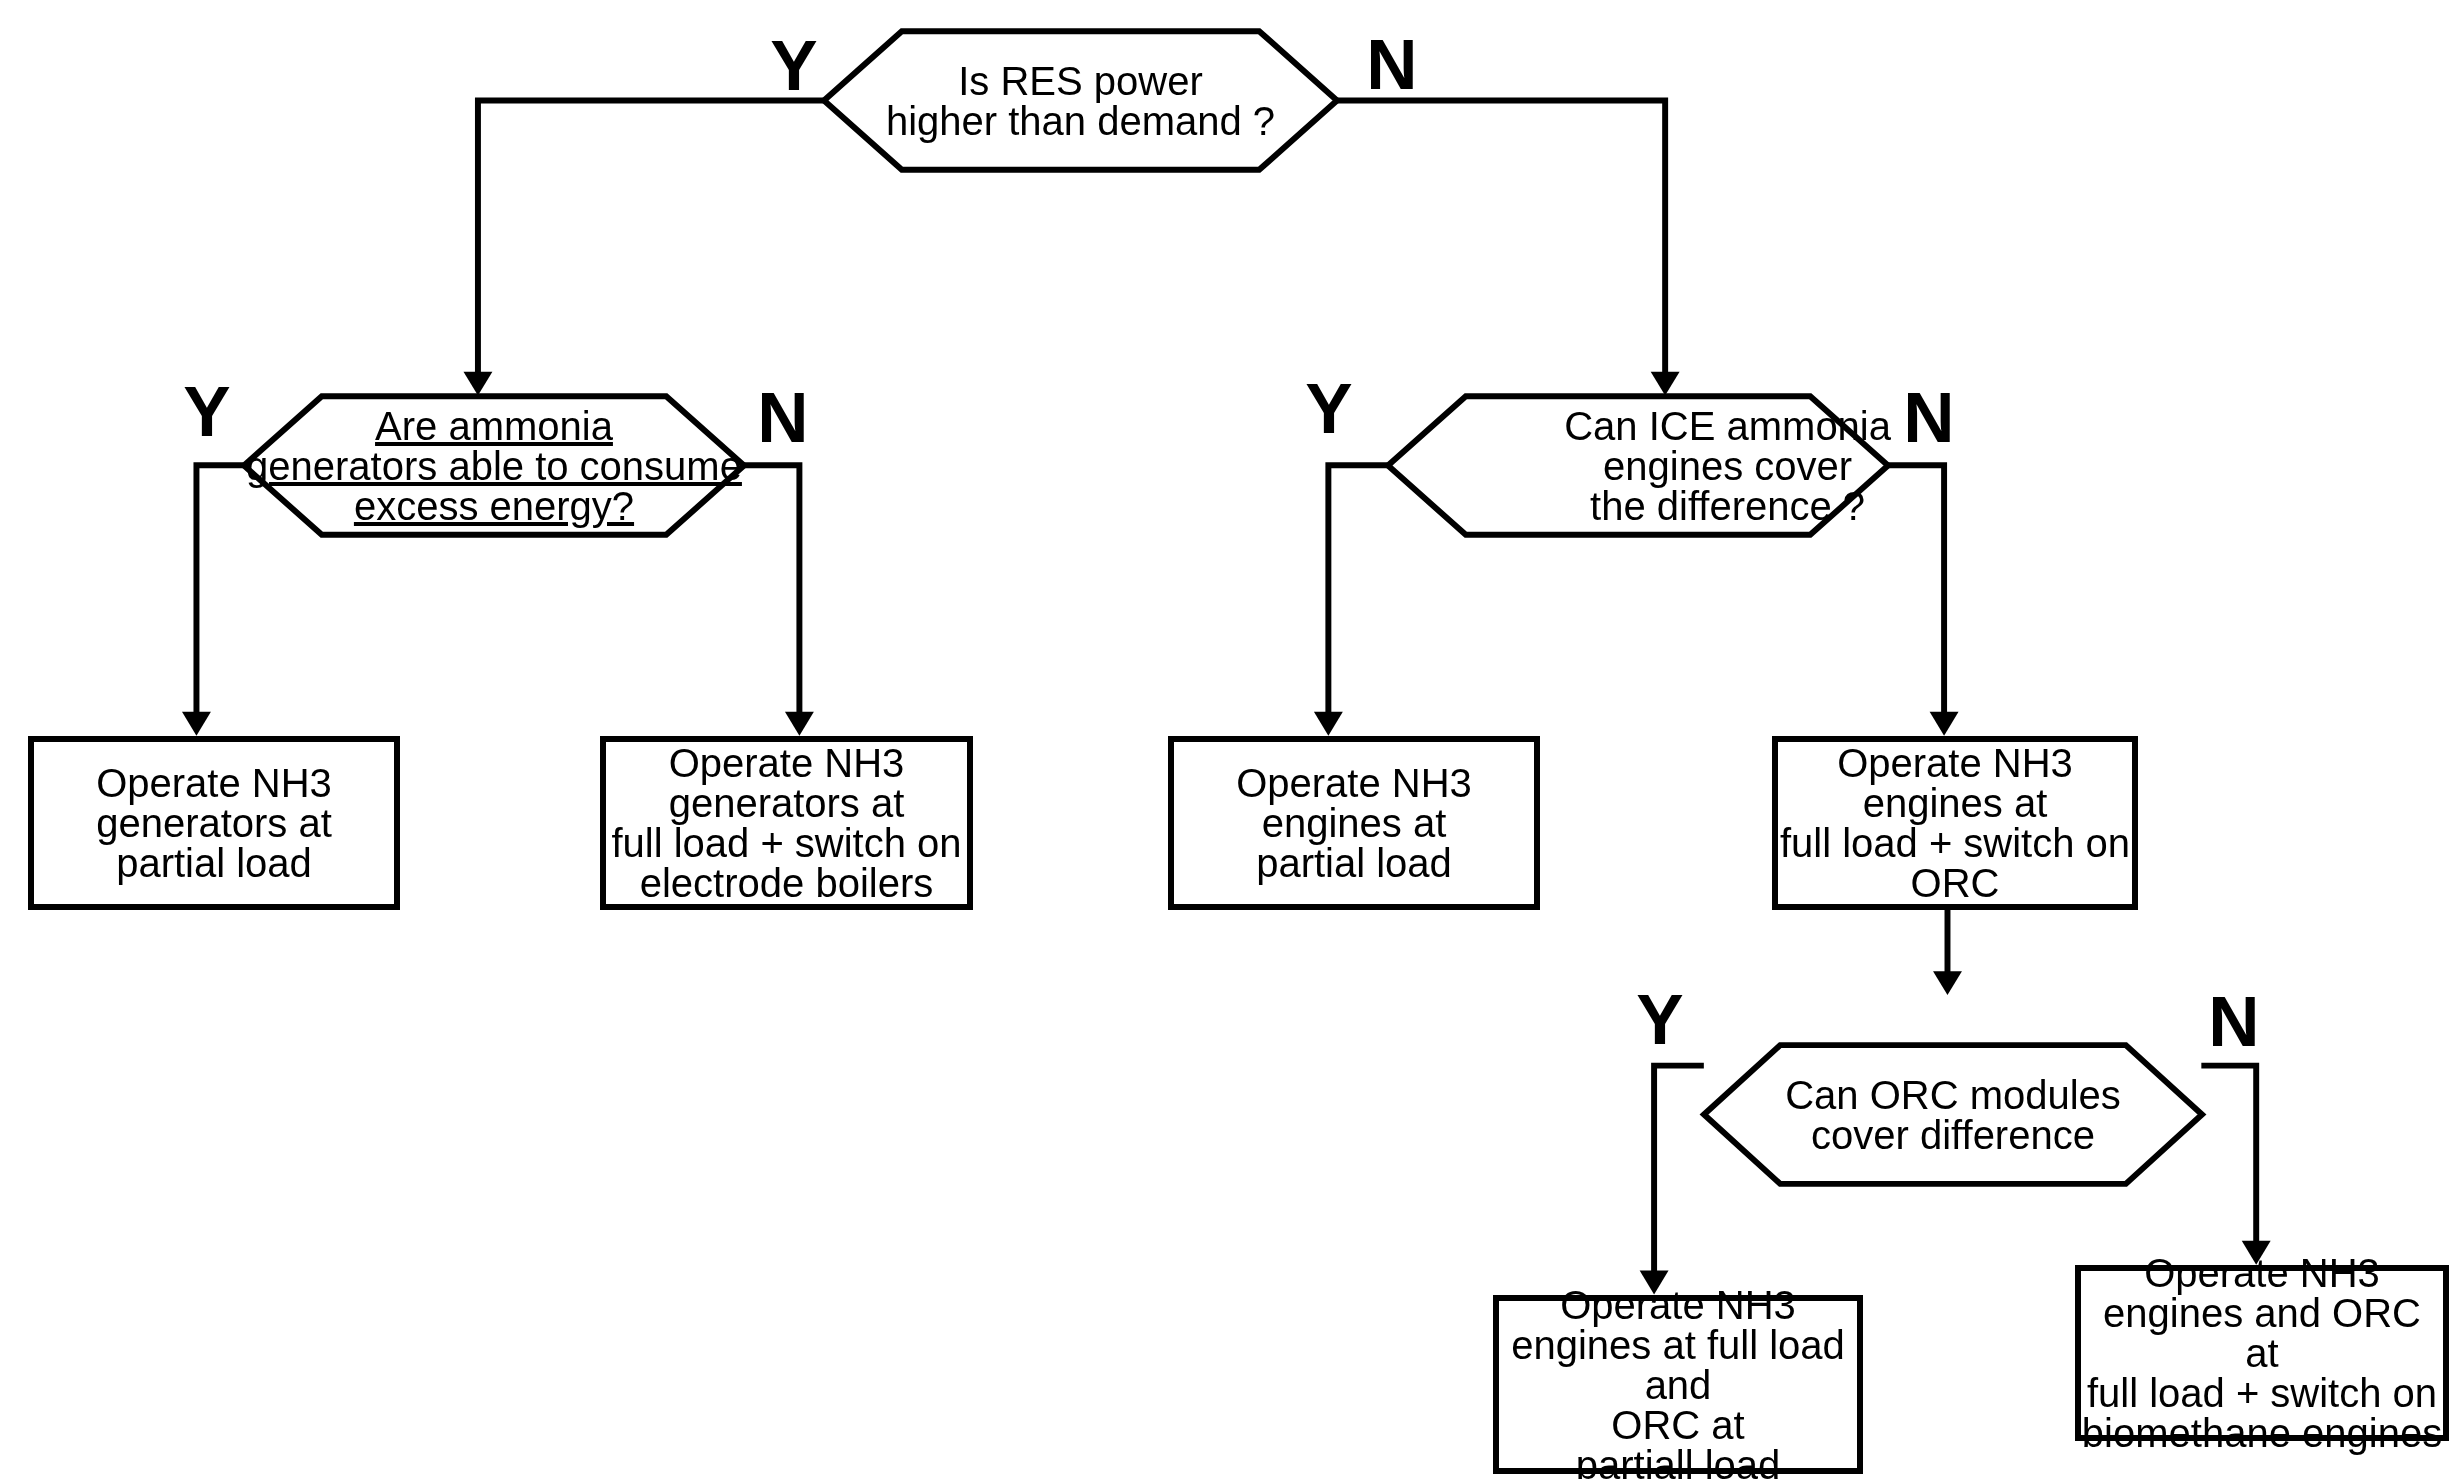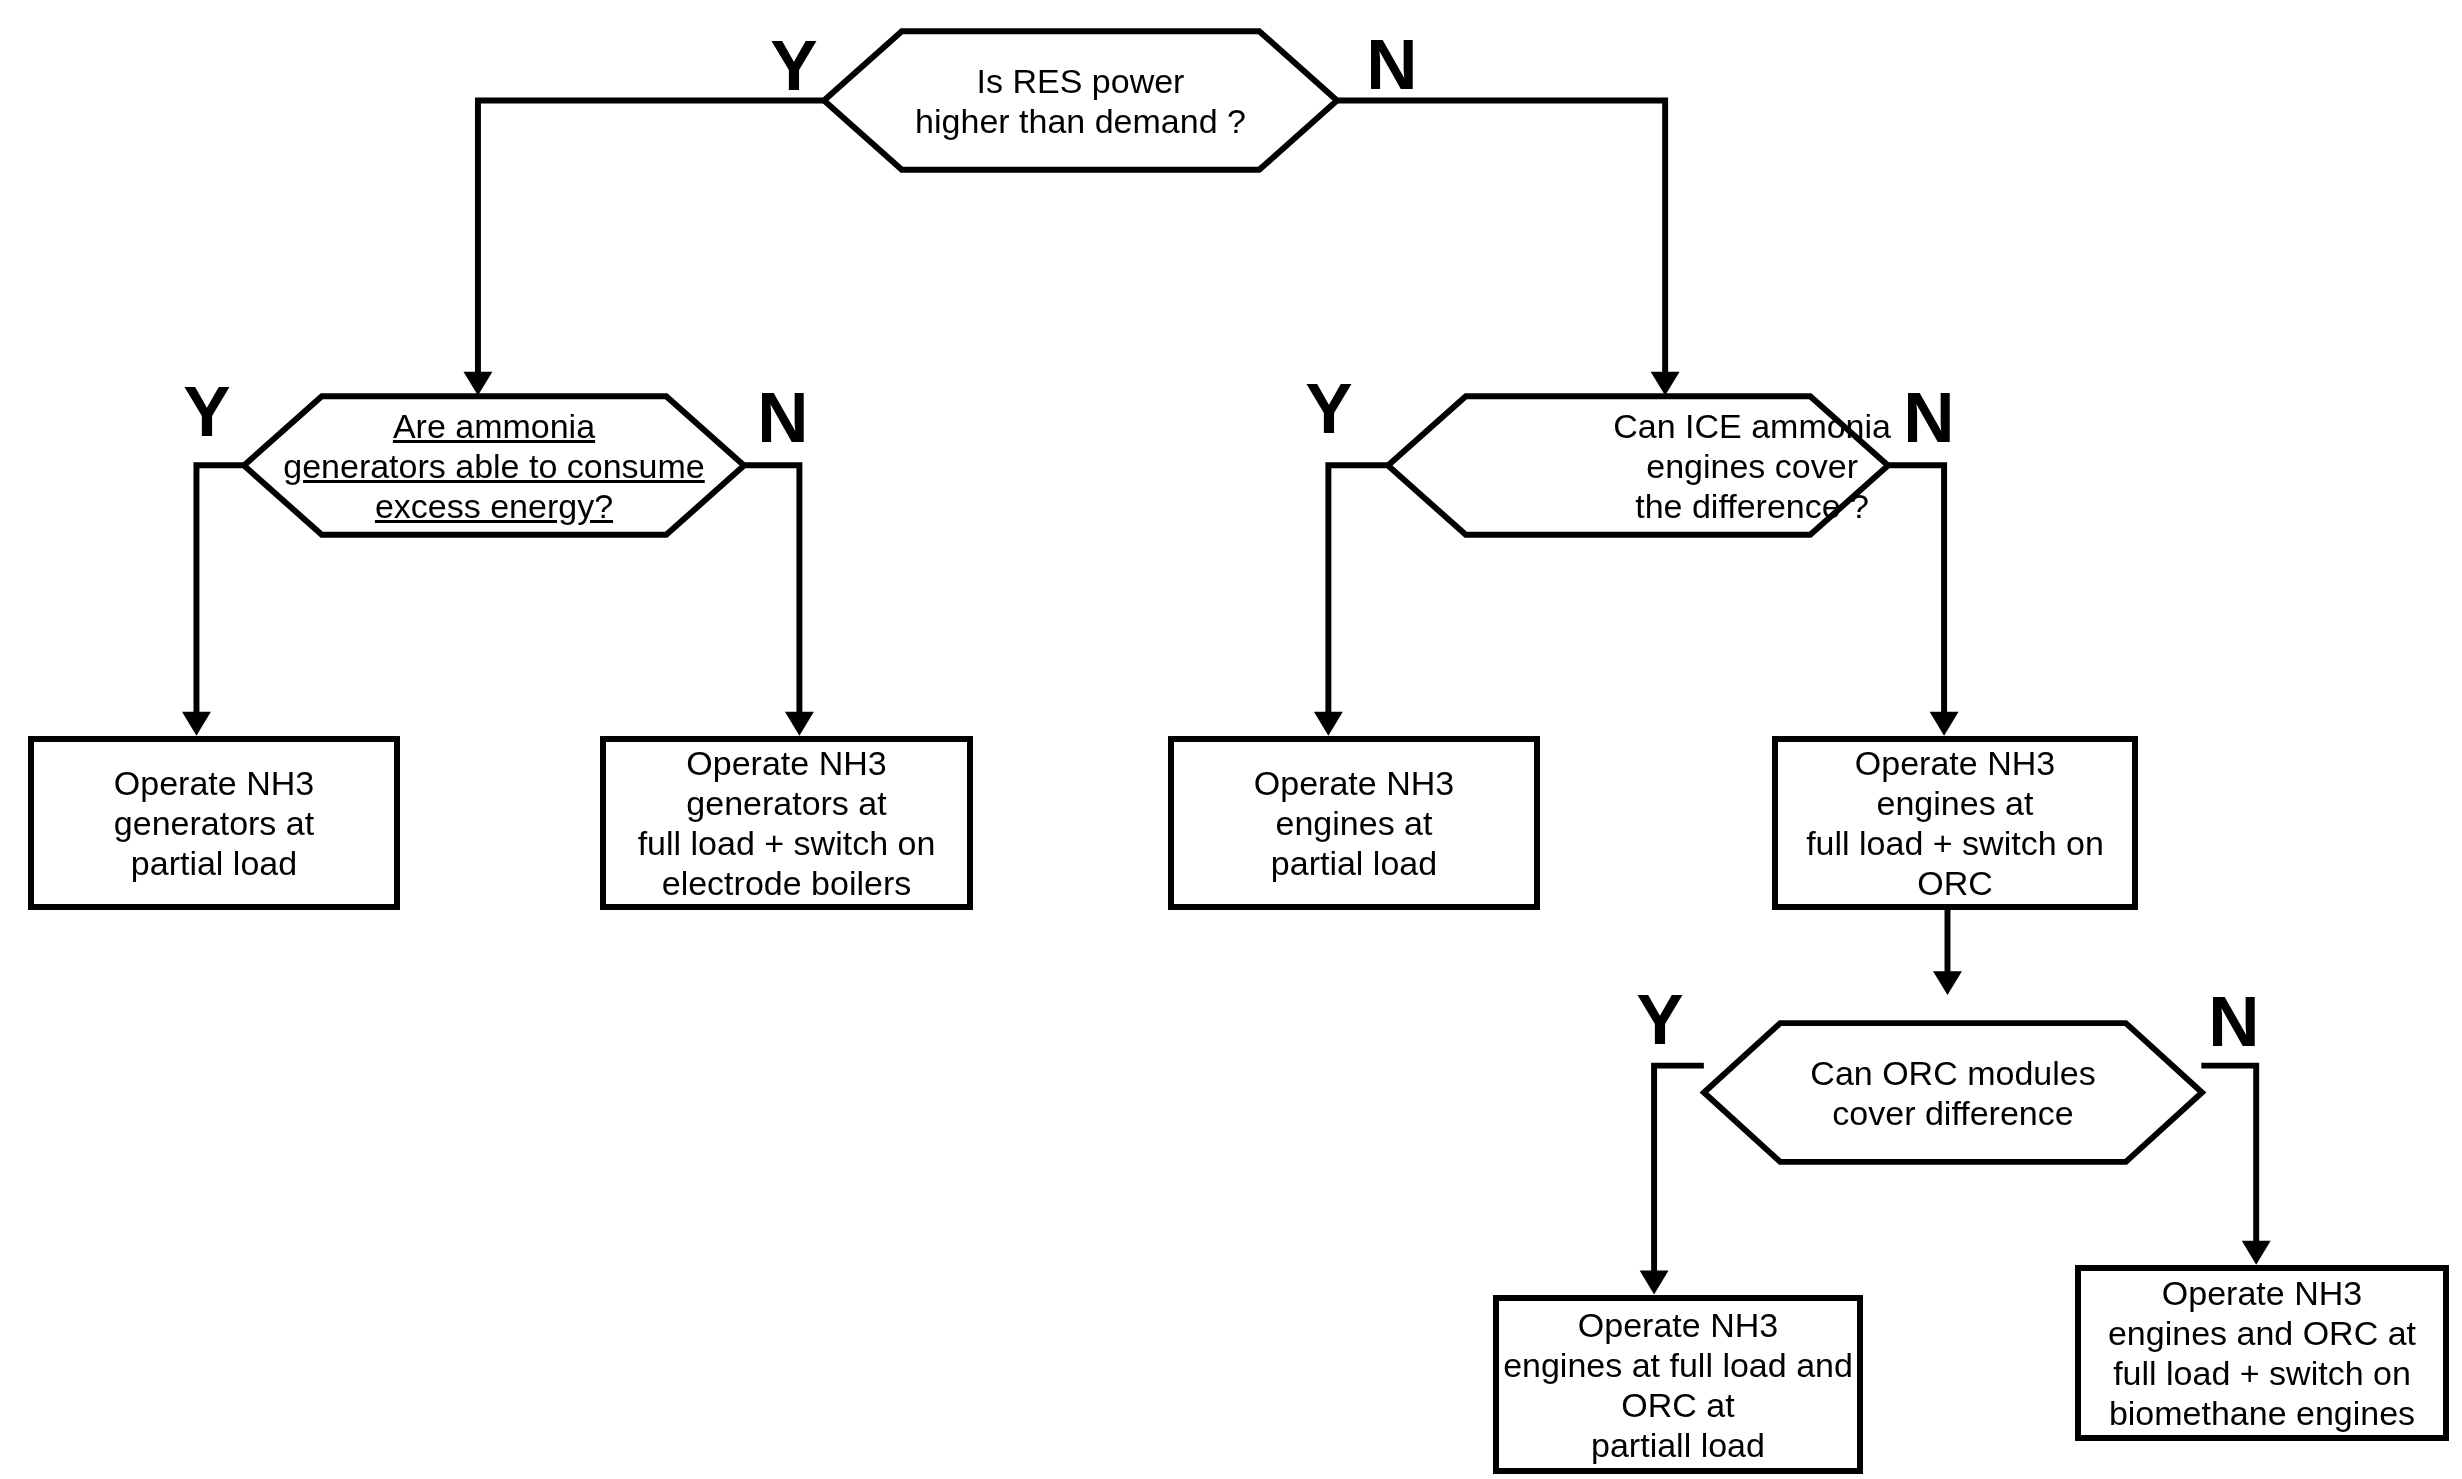--- a/index.html
+++ b/index.html
@@ -49,21 +49,21 @@
     border: 6px solid #000000;
     background: #ffffff;
     display: flex;
     align-items: center;
     justify-content: center;
     text-align: center;
   }
   .node-text {
     position: relative;
     white-space: pre-line;
-    font-size: 34px;
+    font-size: 40px;
     line-height: 40px;
   }
   .branch-label {
     position: absolute;
     transform: translate(-50%, -50%);
     font-size: 71px;
     font-weight: bold;
     line-height: 1;
   }
 </style>
@@ -120,21 +120,21 @@
 
   <div class="hex" style="left:1385px; top:393px; width:506px; height:145px;justify-content:flex-end;">
     <svg width="506" height="145" viewBox="0 0 595 170">
       <polygon points="3.5,85 95,3.5 500,3.5 591.5,85 500,166.5 95,166.5"></polygon>
     </svg>
     <div class="node-text">Can ICE ammonia
 engines cover
 the difference ?</div>
   </div>
 
-  <div class="hex" style="left:1701px; top:1020px; width:504px; height:145px;">
+  <div class="hex" style="left:1701px; top:1042px; width:504px; height:145px;">
     <svg width="504" height="145" viewBox="0 0 592 170">
       <polygon points="3.5,85 93,3.5 499,3.5 588.5,85 499,166.5 93,166.5"></polygon>
     </svg>
     <div class="node-text">Can ORC modules
 cover difference</div>
   </div>
 
   <div class="action" style="left:28px; top:736px; width:372px; height:174px;">
     <div class="node-text">Operate NH3
 generators at

